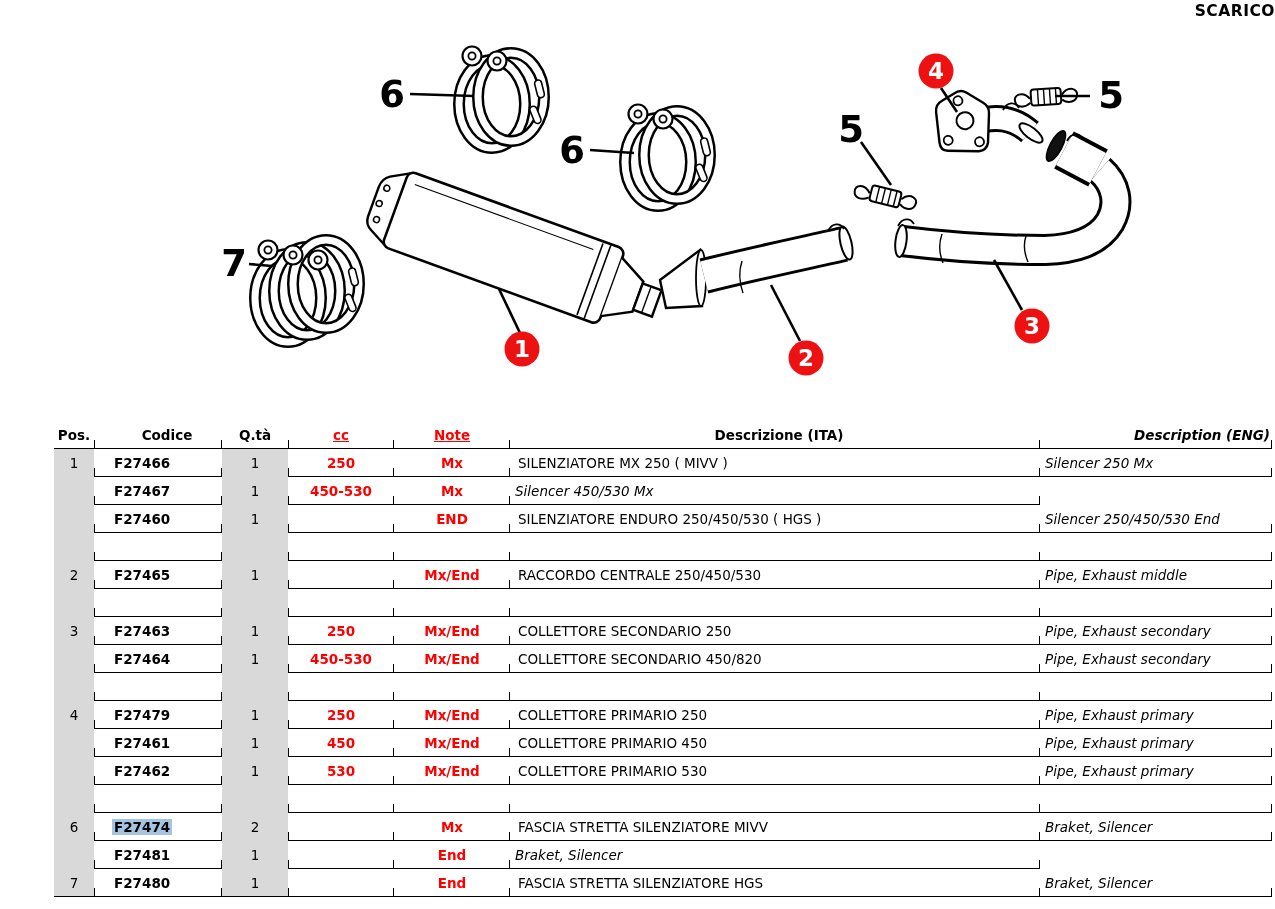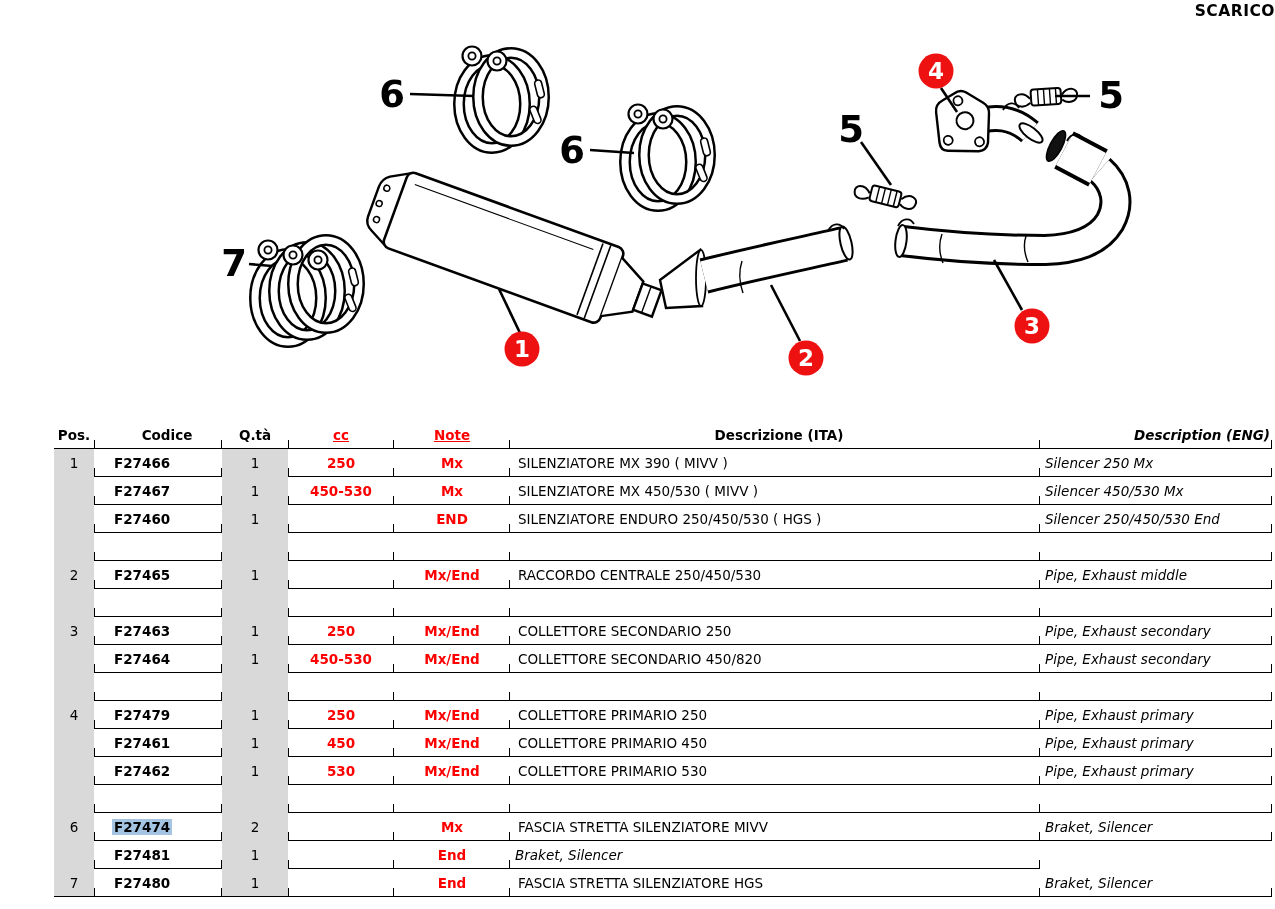--- a/index.html
+++ b/index.html
@@ -210,32 +210,31 @@
     </div>
     <div id="tbody">
         <div class="tr">
     <div class="c-pos">1</div>
     <div class="c-code tick-lr">
             <span class="code-text">F27466</span>
           </div>
     <div class="c-qty">1</div>
     <div class="c-cc tick-lr">250</div>
     <div class="c-note tick-r">Mx</div>
-    <div class="c-ita tick-r">SILENZIATORE MX 390 ( MIVV )</div>
+    <div class="c-ita tick-r">SILENZIATORE MX 250 ( MIVV )</div>
     <div class="c-eng tick-r">Silencer 250 Mx</div>
   </div>
         <div class="tr">
     <div class="c-pos"></div>
     <div class="c-code tick-lr">
             <span class="code-text">F27467</span>
           </div>
     <div class="c-qty">1</div>
     <div class="c-cc tick-lr">450-530</div>
     <div class="c-note tick-r">Mx</div>
-    <div class="c-ita tick-r">SILENZIATORE MX 450/530 ( MIVV )</div>
     <div class="c-eng tick-r">Silencer 450/530 Mx</div>
   </div>
         <div class="tr">
     <div class="c-pos"></div>
     <div class="c-code tick-lr">
             <span class="code-text">F27460</span>
           </div>
     <div class="c-qty">1</div>
     <div class="c-cc tick-lr"></div>
     <div class="c-note tick-r">END</div>

